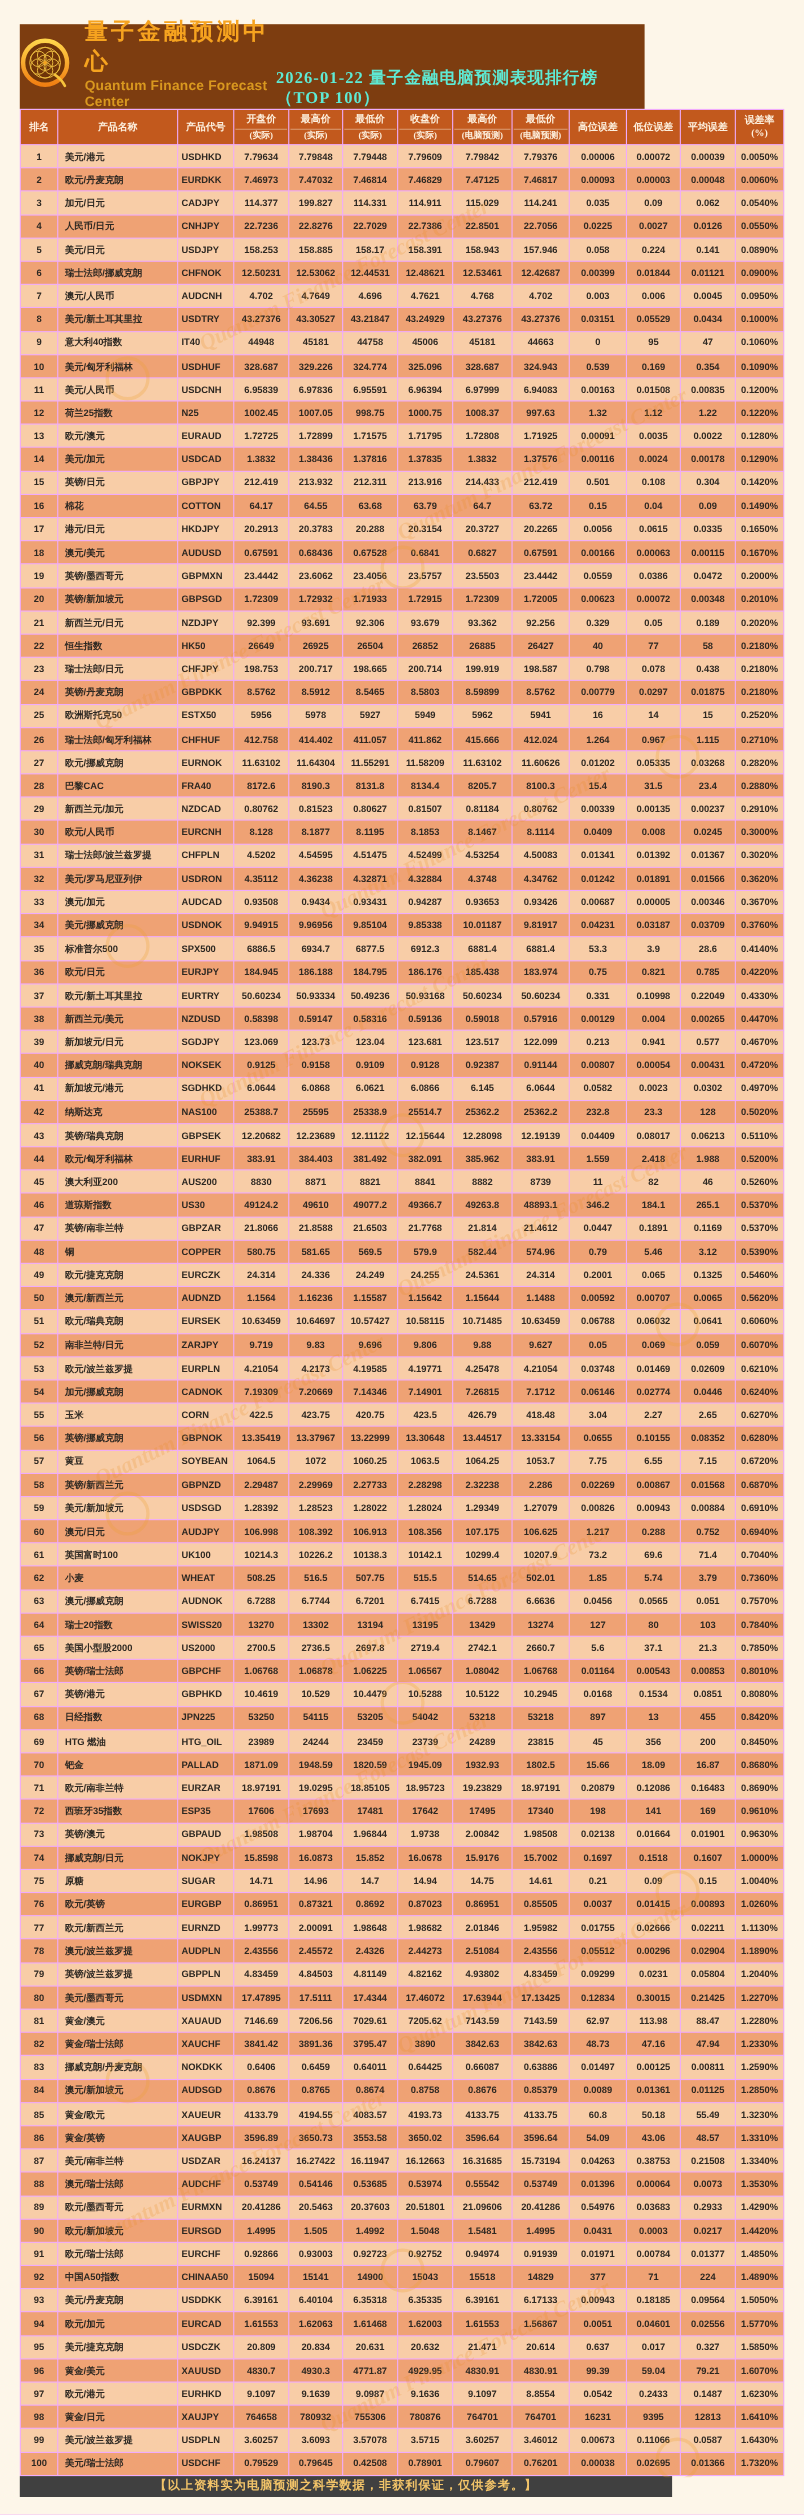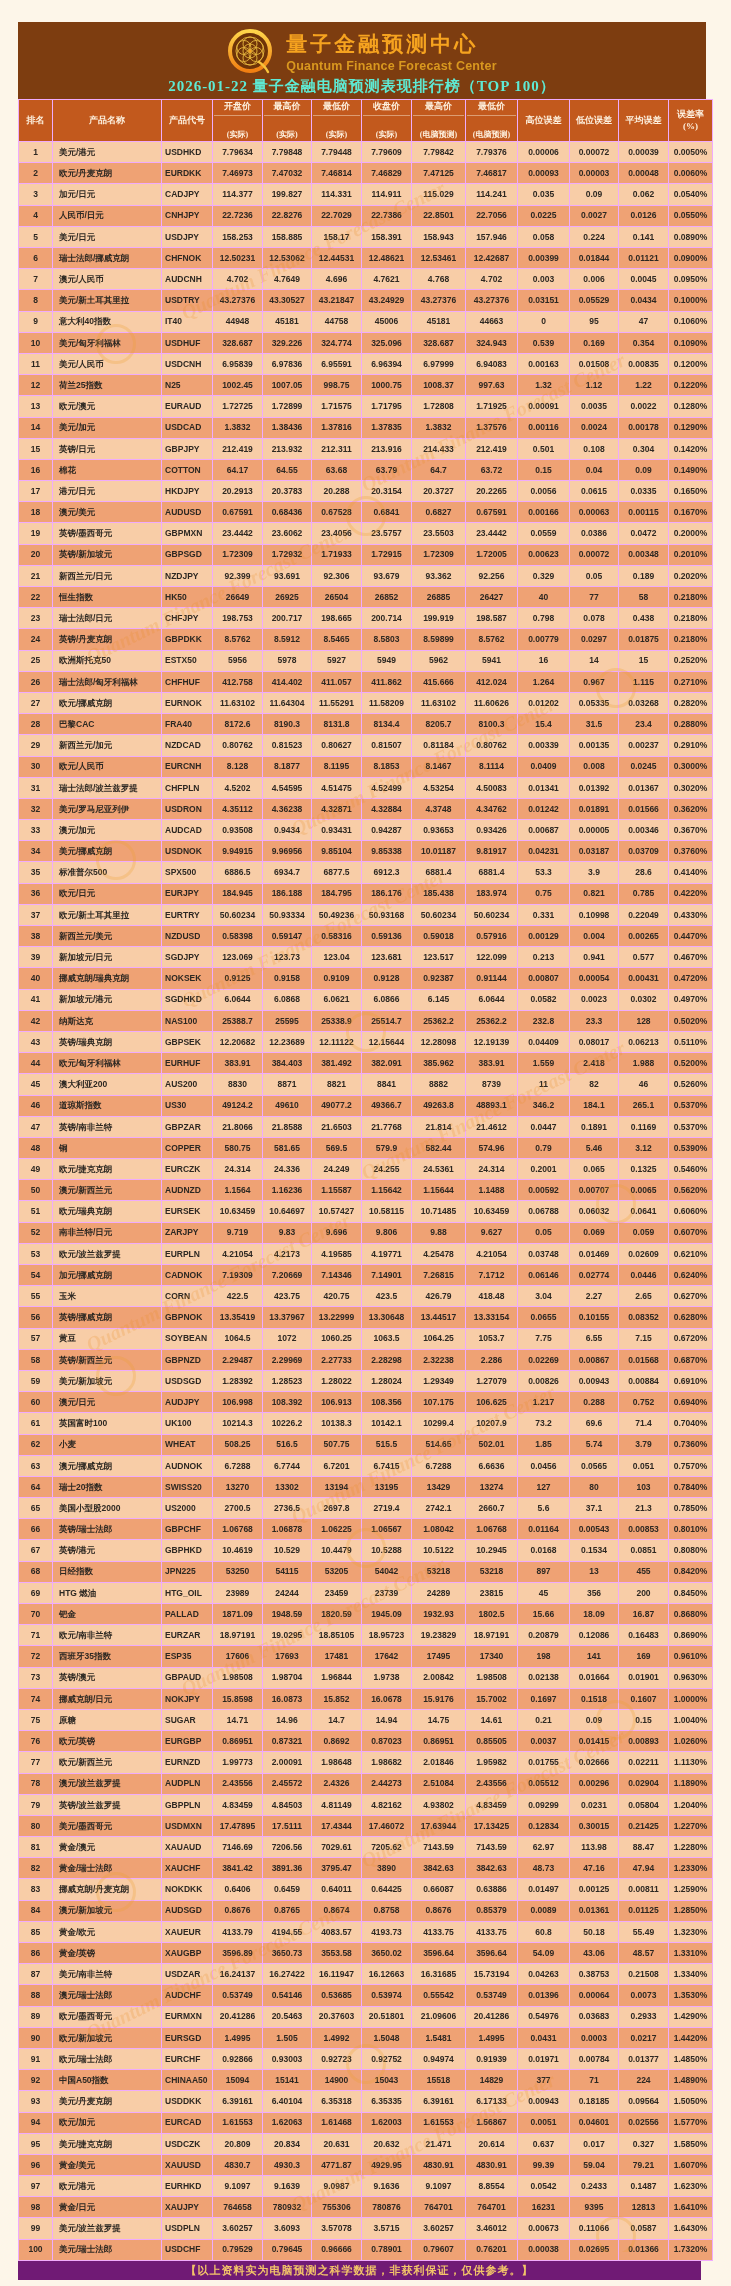--- a/index.html
+++ b/index.html
@@ -6,22 +6,22 @@
   html,body { margin:0; padding:0; }
   body {
     width:731px; height:2286px; overflow:hidden;
     background:#fdf6e9;
     font-family:"Liberation Sans","DejaVu Sans",sans-serif;
   }
   .page { position:relative; width:731px; height:2286px; padding:22px 18px 0 18px; }
 
   
   .band {
-    width:688px; height:77px; background:#7d3d10;
-    display:flex; flex-direction:column; align-items:center; justify-content:center;
+    width:568px; height:77px; background:#7d3d10;
+    display:flex; flex-direction:row; align-items:flex-end; justify-content:center;
   }
   .brand-row { display:flex; align-items:center; gap:13px; margin-top:3px; }
   .brand-logo { width:46px; height:46px; flex:0 0 auto; }
   .brand-text { display:flex; flex-direction:column; }
   .brand-zh {
     font-family:"Liberation Serif","DejaVu Serif",serif;
     font-size:21px; font-weight:bold; letter-spacing:3px; color:#f6a31f;
   }
   .brand-en {
     font-size:12.5px; font-weight:bold; color:#d9981f; letter-spacing:0.2px; margin-top:1px;
@@ -36,34 +36,34 @@
     width:695px; table-layout:fixed;
     border-collapse:separate; border-spacing:1px;
     background:#f0abfc;
   }
   th {
     background:#c2591d; color:#fdf0de;
     font-size:9px; font-weight:bold; text-align:center;
     height:31px; padding:1px; line-height:1.3; vertical-align:middle;
     font-family:"Liberation Serif","DejaVu Serif",serif;
   }
-  th .sub { display:block; font-size:8px; border-top:1px solid rgba(253,240,222,.45); margin-top:2px; padding-top:14px; }
+  th .sub { display:block; font-size:8px; border-top:1px solid rgba(253,240,222,.45); margin-top:2px; padding-top:0; }
   td {
     height:20.2px; padding:0 1px;
     font-size:8.5px; font-weight:bold; color:#2d2822;
     text-align:center; white-space:nowrap; overflow:hidden; line-height:1;
   }
   tr.light td { background:#f8cda7; }
   tr.dark  td { background:#efa274; }
   td.name { text-align:left; padding-left:6px; font-family:"Liberation Sans","DejaVu Sans",sans-serif; }
   td.code { text-align:left; padding-left:3px; }
 
   
   .disclaimer {
-    width:683px; height:19px; margin-top:0; background:#701a75;
+    width:593px; height:19px; margin-top:0; background:#404040;
     color:#f3c469; font-size:11px; font-weight:bold; line-height:19px; text-align:center;
     font-family:"Liberation Serif","DejaVu Serif",serif; letter-spacing:1px;
   }
 
   
   .watermark-layer {
     position:absolute; left:18px; top:99px; width:695px; height:2153px;
     overflow:hidden; pointer-events:none;
   }
   .wm-text {
@@ -1631,21 +1631,21 @@
           <td>0.11066</td>
           <td>0.0587</td>
           <td>1.6430%</td>
         </tr>
         <tr class="dark">
           <td>100</td>
           <td class="name">美元/瑞士法郎</td>
           <td class="code">USDCHF</td>
           <td>0.79529</td>
           <td>0.79645</td>
-          <td>0.96666</td>
+          <td>0.42508</td>
           <td>0.78901</td>
           <td>0.79607</td>
           <td>0.76201</td>
           <td>0.00038</td>
           <td>0.02695</td>
           <td>0.01366</td>
           <td>1.7320%</td>
         </tr>
       </tbody>
   </table>

